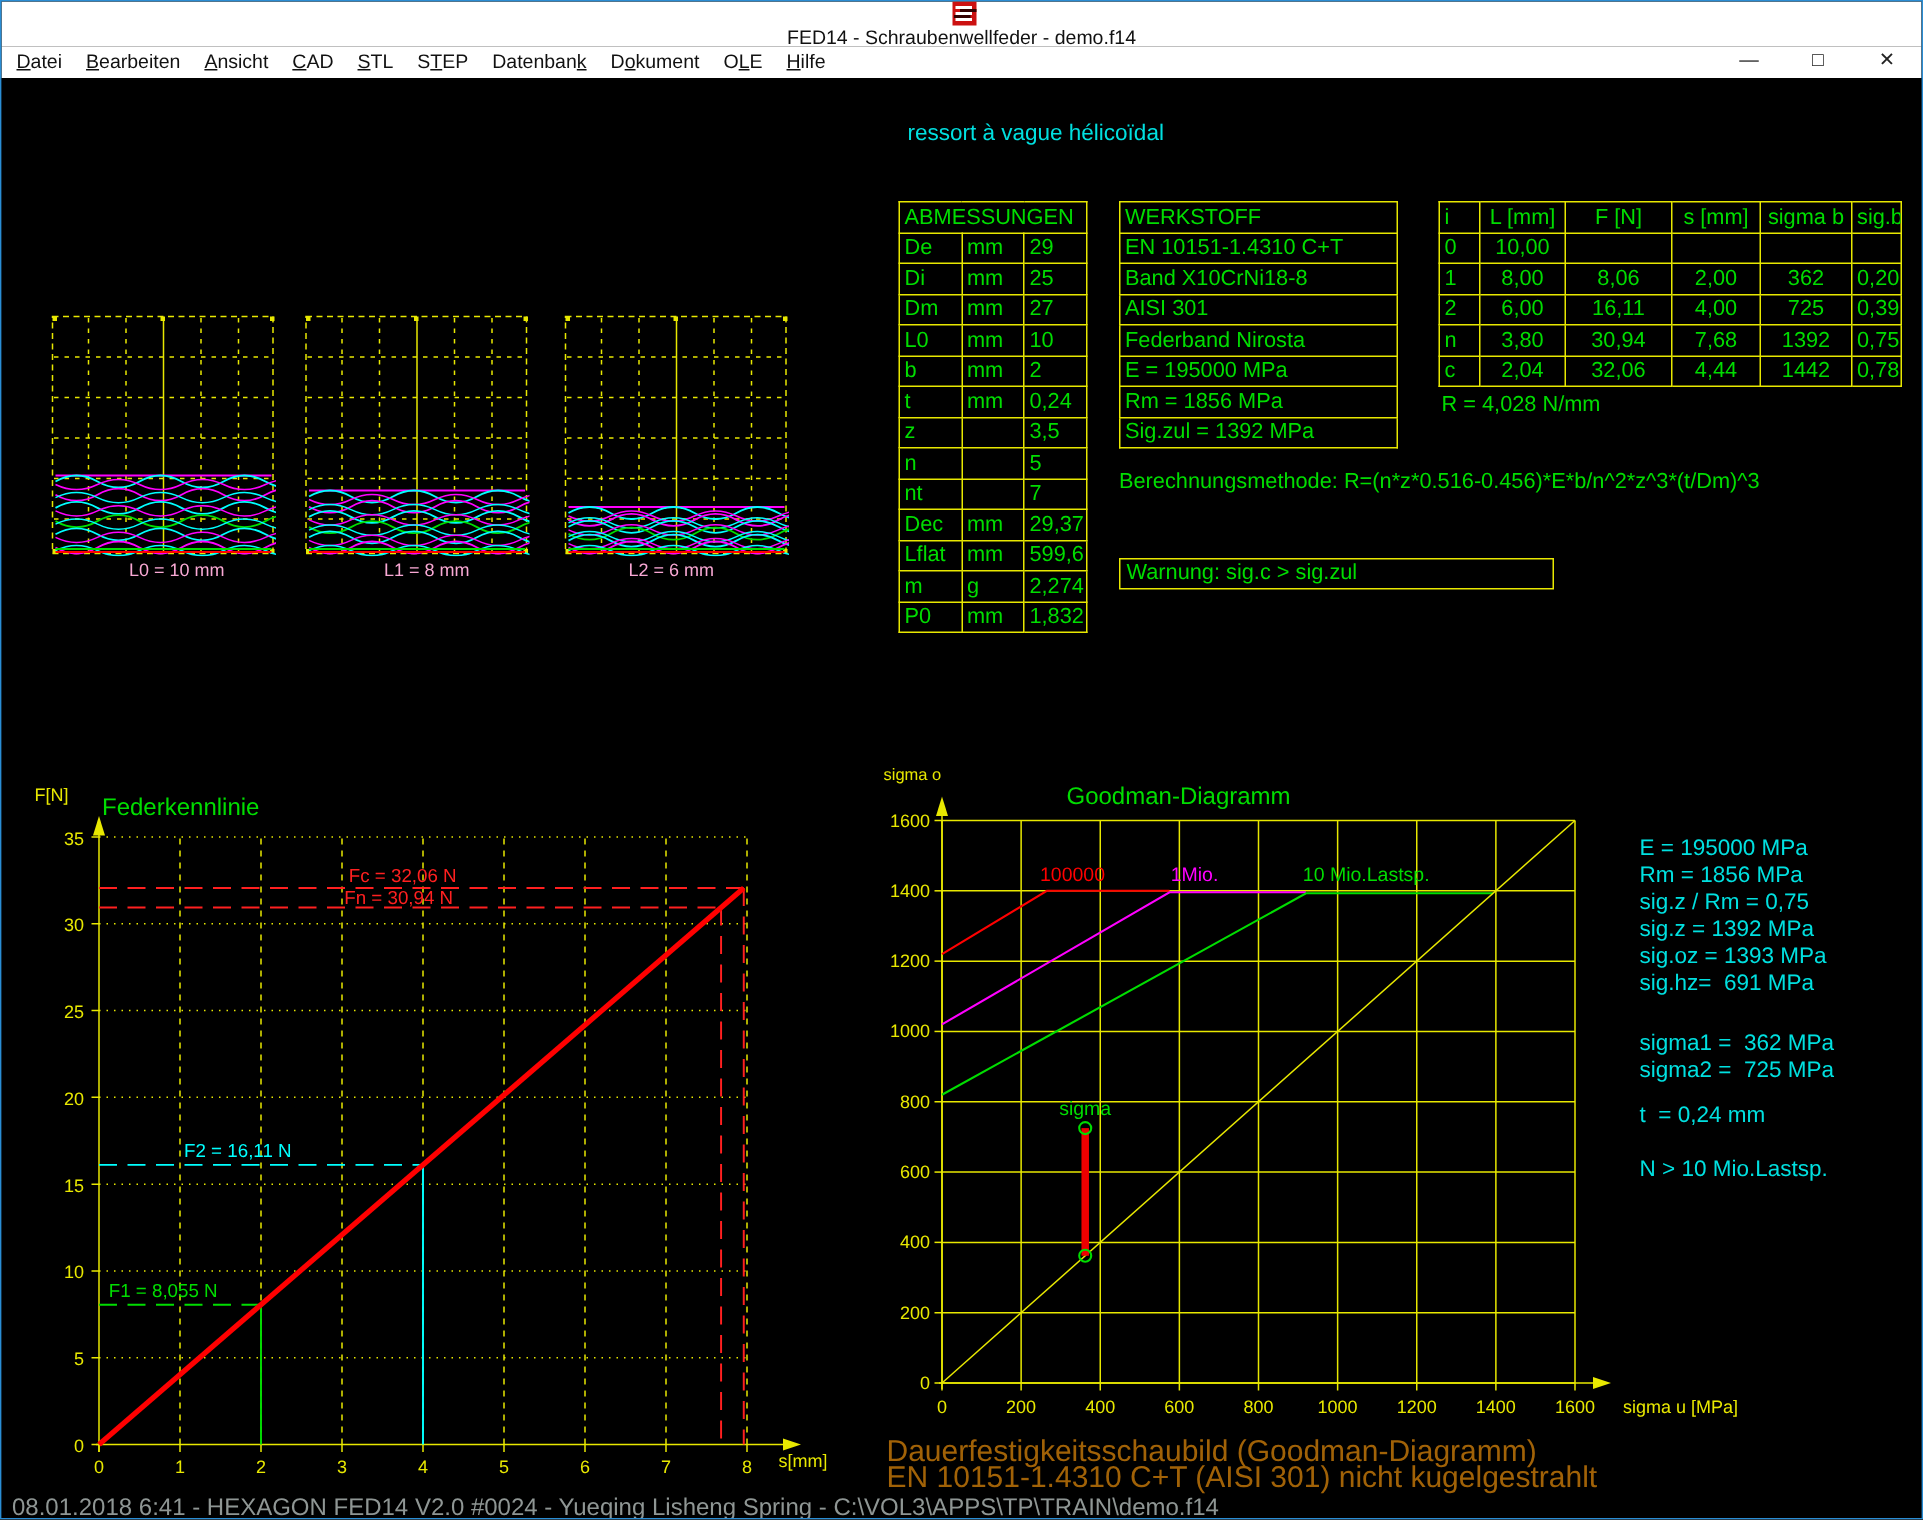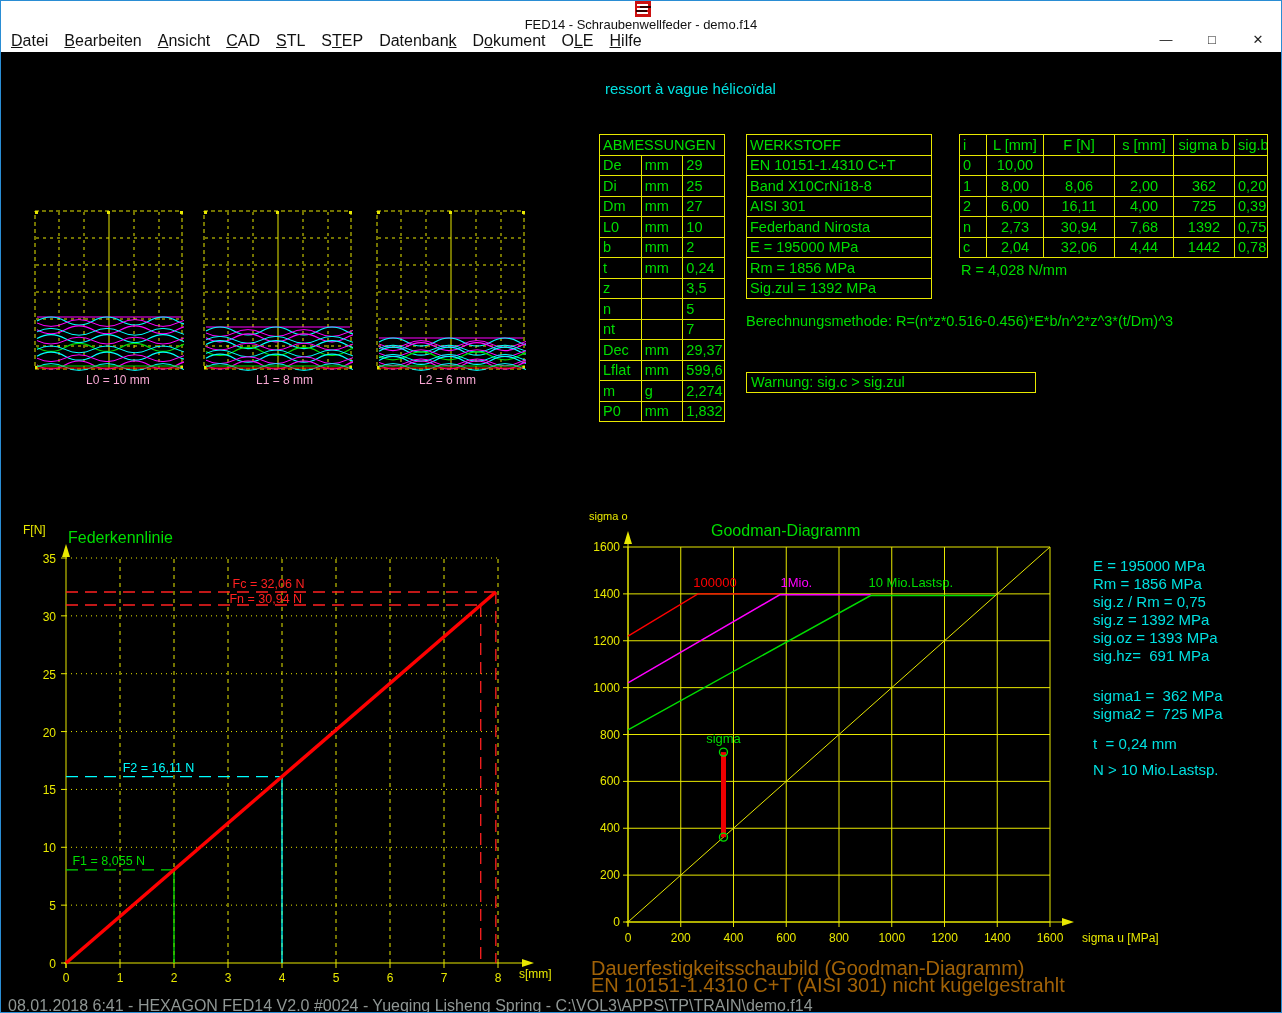--- a/index.html
+++ b/index.html
@@ -8,38 +8,38 @@
     font-family:"Liberation Sans",sans-serif;}
   .titlebar{height:30px;background:#ffffff;display:flex;align-items:center;flex-direction:column;}
   .app-icon{width:16px;height:16px;margin:0 7px 0 10px;background:#cc1111;position:relative;flex:0 0 auto;}
   .app-icon::before{content:"";position:absolute;left:2px;top:3px;width:11px;height:2px;
     background:#fff;box-shadow:0 4px 0 #fff,0 8px 0 #fff, 3px 2px 0 #300, -1px 6px 0 #300;}
   .title-text{font-size:13px;color:#111;}
   .win-controls{margin-left:auto;display:flex;height:100%;}
   .win-btn{width:46px;height:100%;display:flex;align-items:center;justify-content:center;
     font-size:13px;color:#222;cursor:default;}
   .menubar{height:21px;background:#ffffff;display:flex;align-items:center;padding-left:2px;}
-  .menu-item{font-size:16px;color:#111;padding:1px 8px 3px 8px;}
+  .menu-item{font-size:13px;color:#111;padding:1px 8px 3px 8px;}
   .menu-item u{text-decoration:underline;}
   .content{position:relative;width:1280px;height:942px;background:#000;}
   .status{height:18px;background:#000;color:#8f9694;font-size:16px;
     padding:3px 16px 0 7px;box-sizing:border-box;}
   .abs{position:absolute;}
   .heading{left:604px;top:28px;color:#00e0e0;font-size:15px;}
   .spring-label{color:#f9a8d4;font-size:12px;}
   .gtable{position:absolute;border-collapse:collapse;color:#00dd00;font-size:14.5px;table-layout:fixed;}
   .gtable td,.gtable th{border:1px solid #e8e800;padding:0 3px;height:19.5px;font-weight:normal;
     text-align:left;white-space:nowrap;overflow:hidden;}
   .res td{text-align:center;}
   .res td:first-child{text-align:left;}
   .green-line{color:#00dd00;font-size:14.5px;}
   .warnbox{left:745px;top:320px;width:284px;height:19px;border:1px solid #e8e800;
     color:#00dd00;font-size:14.5px;line-height:19px;padding-left:4px;}
   .info-line{color:#00e0e0;font-size:15px;line-height:18px;white-space:pre;}
-  .gap-lg{margin-top:22px;} .gap-md{margin-top:12px;} .gap-sm{margin-top:8px;}
+  .gap-lg{margin-top:22px;} .gap-md{margin-top:12px;} .gap-sm{margin-top:18px;}
   .footer-line{color:#a16207;font-size:20px;}
   svg text{font-family:"Liberation Sans",sans-serif;}
 </style>
 </head>
 <body>
 
 <div class="window">
 
   <div class="titlebar">
     <div class="app-icon"></div>
@@ -302,21 +302,21 @@
       <tr>
             <td>2</td>
             <td>6,00</td>
             <td>16,11</td>
             <td>4,00</td>
             <td>725</td>
             <td>0,39</td>
           </tr>
       <tr>
             <td>n</td>
-            <td>2,73</td>
+            <td>3,80</td>
             <td>30,94</td>
             <td>7,68</td>
             <td>1392</td>
             <td>0,75</td>
           </tr>
       <tr>
             <td>c</td>
             <td>2,04</td>
             <td>32,06</td>
             <td>4,44</td>

